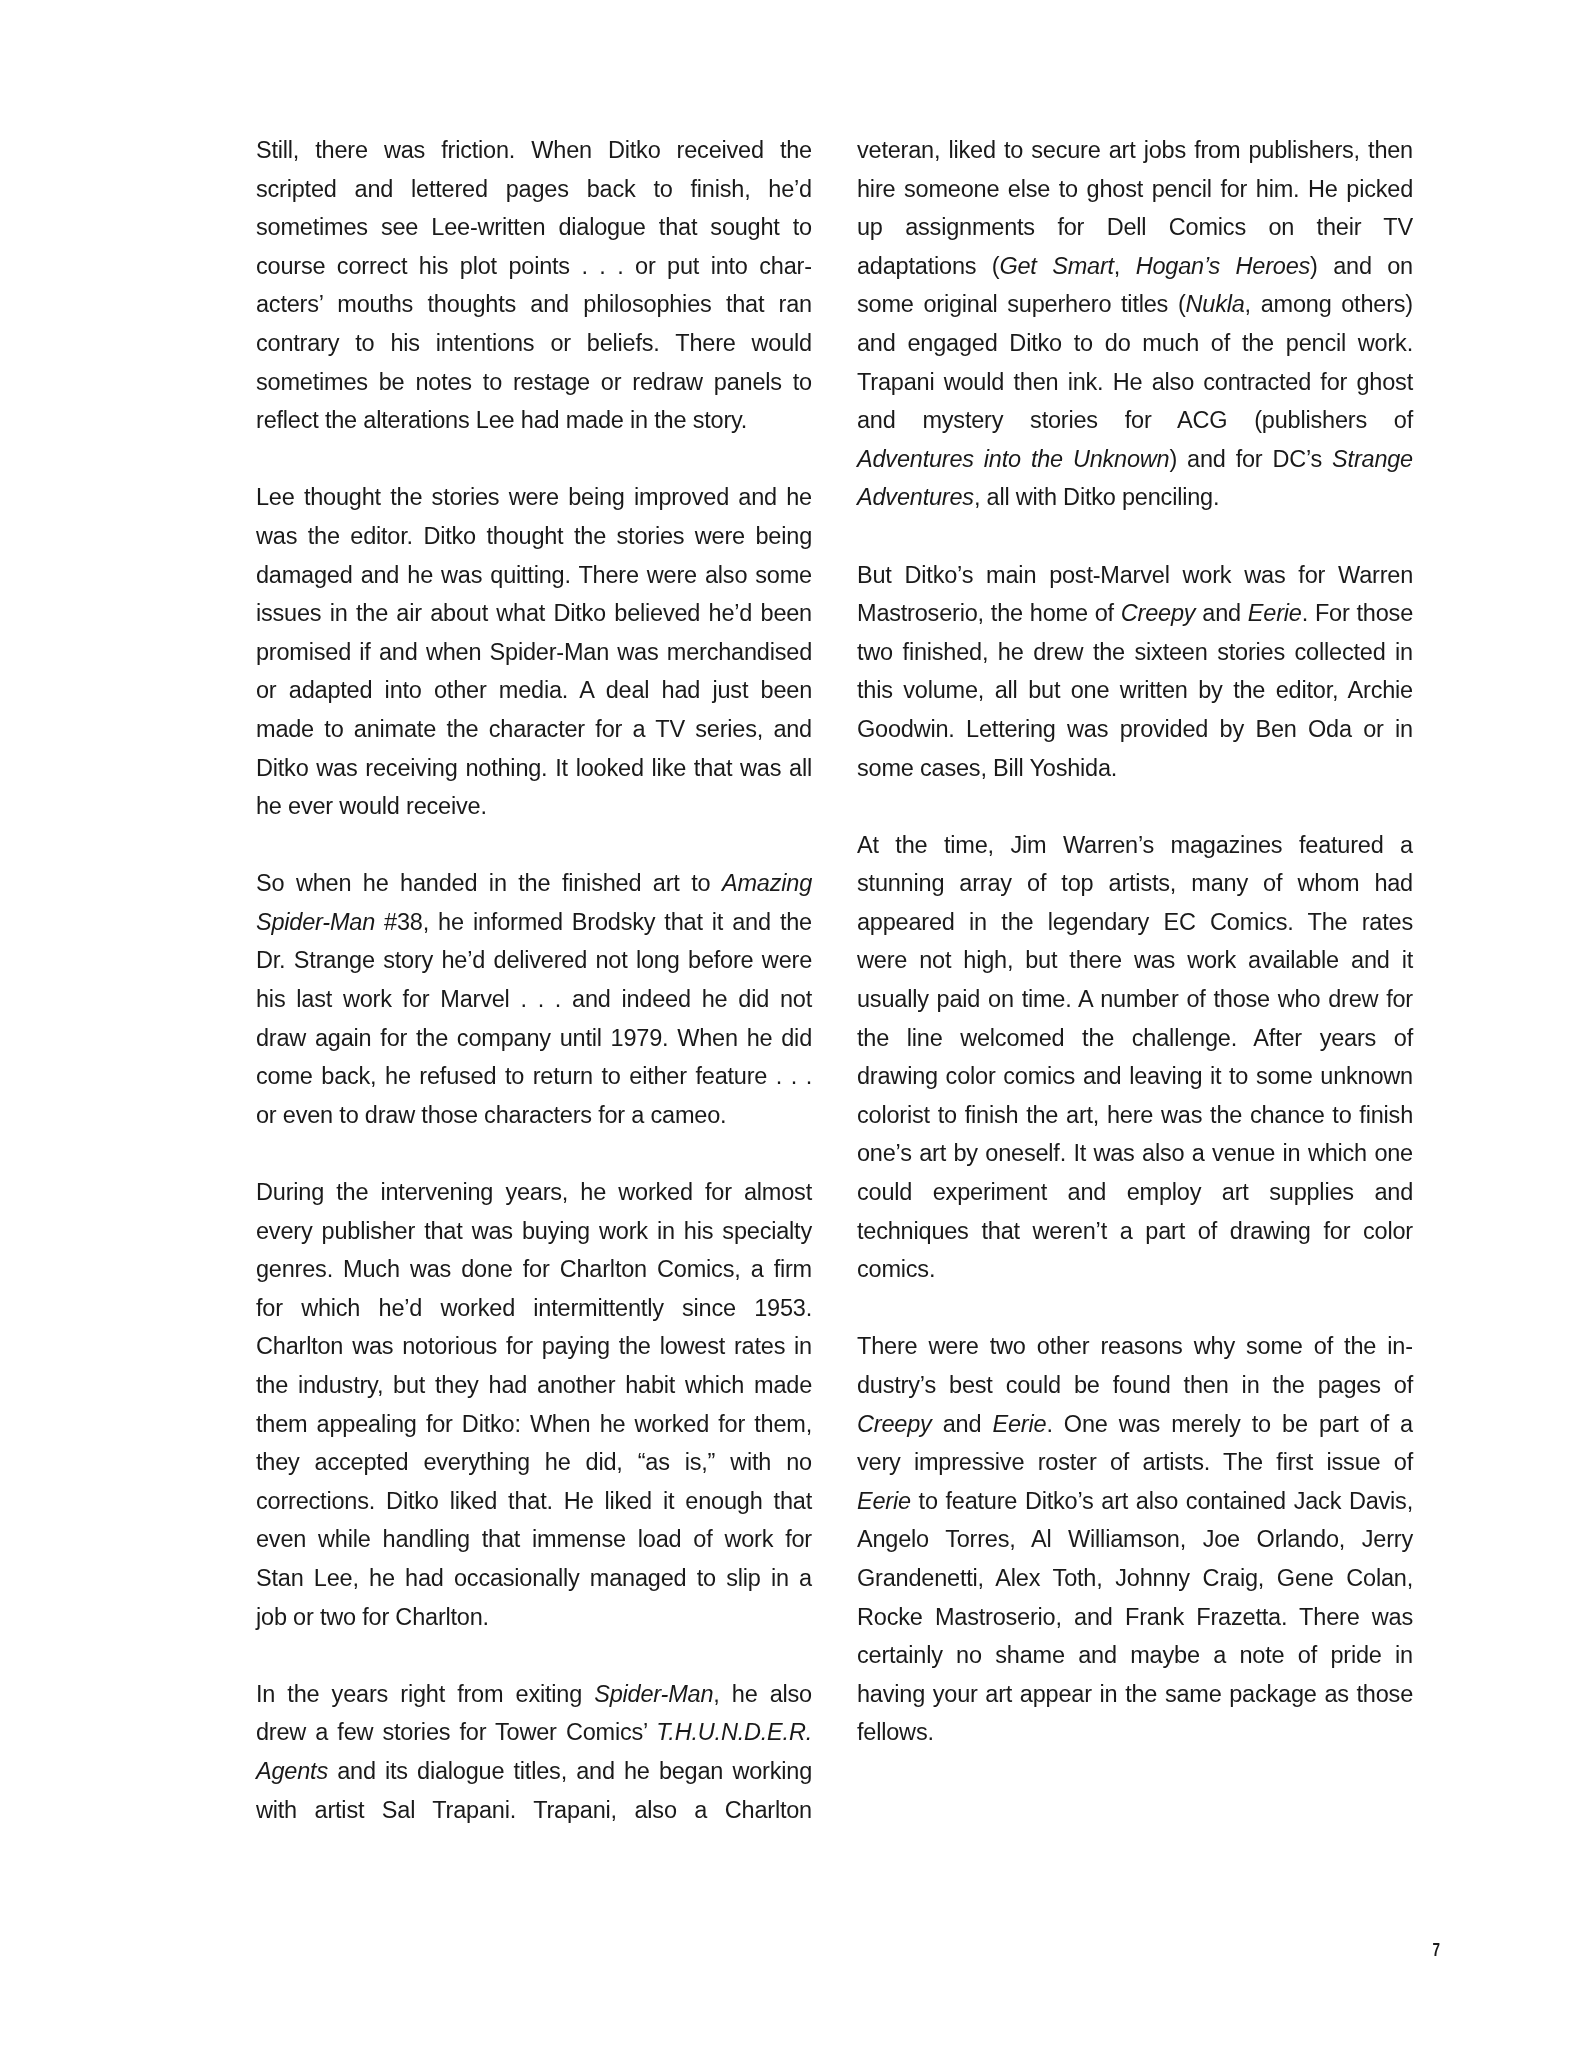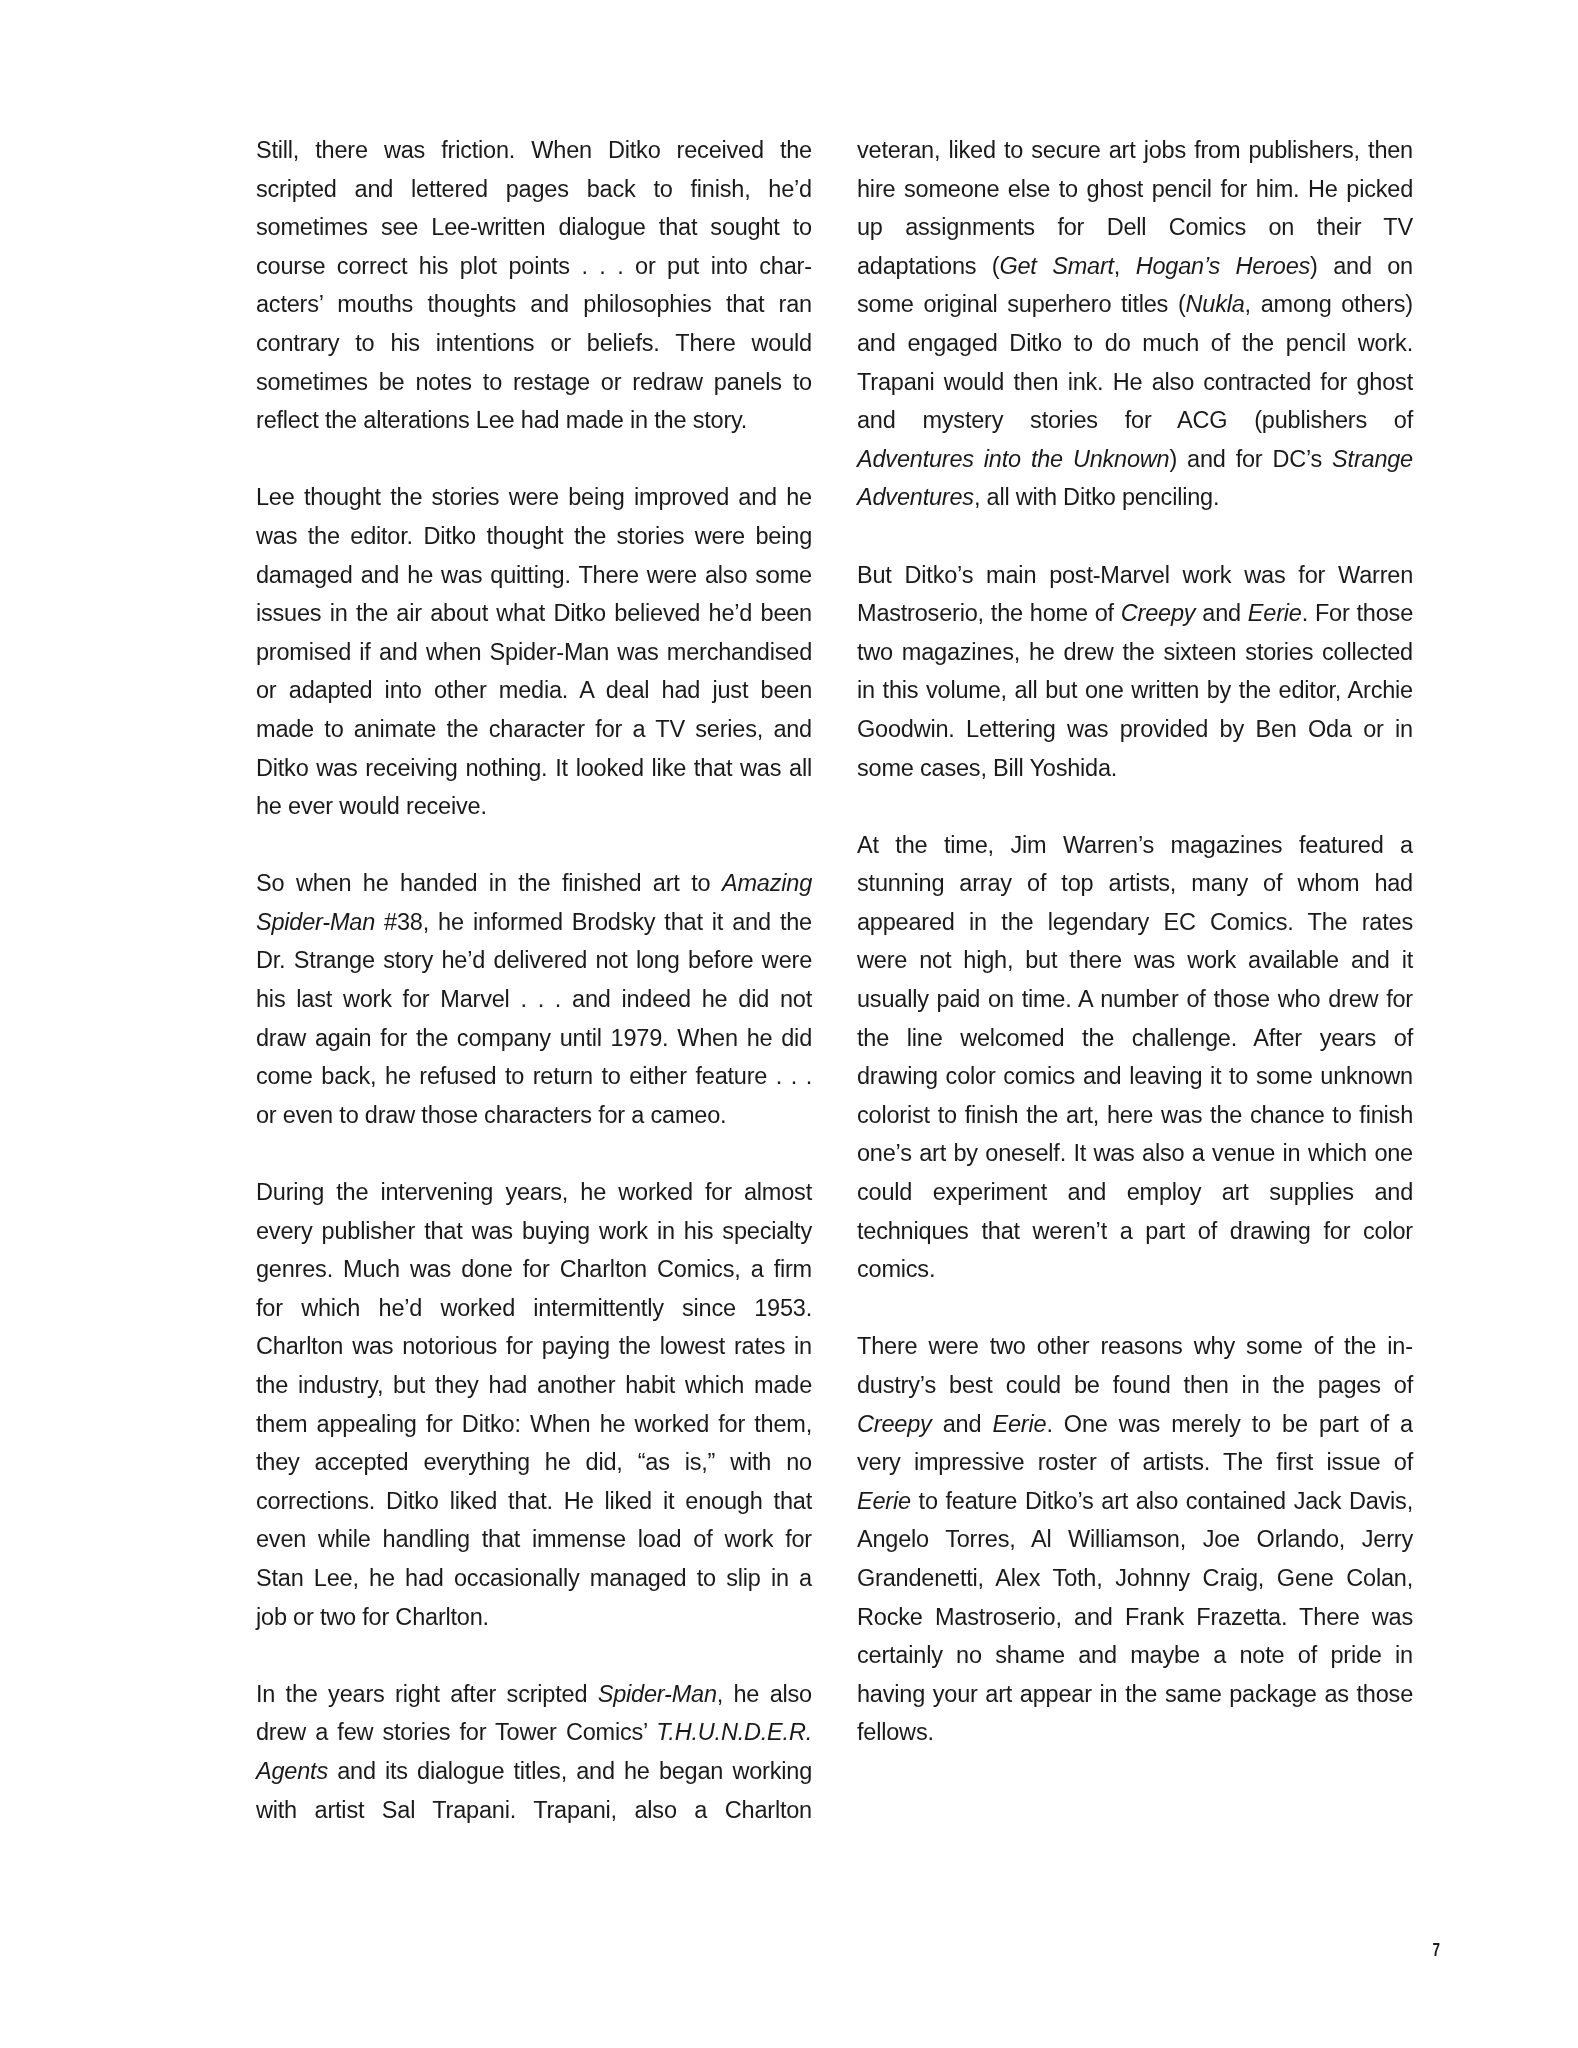--- a/index.html
+++ b/index.html
@@ -37,22 +37,22 @@
 </style>
 </head>
 <body>
 
 <div class="page">
   <div class="col col-left">
       <p><span>Still, there was friction. When Ditko received the scripted and lettered pages back to finish, he’d sometimes see Lee-written dialogue that sought to course correct his plot points . . . or put into char­acters’ mouths thoughts and philosophies that ran contrary to his intentions or beliefs. There would sometimes be notes to restage or redraw panels to reflect the alterations Lee had made in the story.</span></p>
       <p><span>Lee thought the stories were being improved and he was the editor. Ditko thought the stories were being damaged and he was quitting. There were also some issues in the air about what Ditko be­lieved he’d been promised if and when Spider-Man was merchandised or adapted into other media. A deal had just been made to animate the character for a TV series, and Ditko was receiving nothing. It looked like that was all he ever would receive.</span></p>
       <p><span>So when he handed in the finished art to </span><em>Amazing Spider-Man</em><span> #38, he informed Brodsky that it and the Dr. Strange story he’d delivered not long before were his last work for Marvel . . . and indeed he did not draw again for the company until 1979. When he did come back, he refused to return to either feature . . . or even to draw those characters for a cameo.</span></p>
       <p><span>During the intervening years, he worked for almost every publisher that was buying work in his spe­cialty genres. Much was done for Charlton Comics, a firm for which he’d worked intermittently since 1953. Charlton was notorious for paying the lowest rates in the industry, but they had another habit which made them appealing for Ditko: When he worked for them, they accepted everything he did, “as is,” with no corrections. Ditko liked that. He liked it enough that even while handling that im­mense load of work for Stan Lee, he had occasion­ally managed to slip in a job or two for Charlton.</span></p>
-      <p style="text-align-last: justify;"><span>In the years right after scripted </span><em>Spider-Man</em><span>, he also drew a few stories for Tower Comics’ </span><em>T.H.U.N.D.E.R. Agents</em><span> and its dialogue titles, and he began work­ing with artist Sal Trapani. Trapani, also a Charlton</span></p>
+      <p style="text-align-last: justify;"><span>In the years right from exiting </span><em>Spider-Man</em><span>, he also drew a few stories for Tower Comics’ </span><em>T.H.U.N.D.E.R. Agents</em><span> and its dialogue titles, and he began work­ing with artist Sal Trapani. Trapani, also a Charlton</span></p>
     </div>
   <div class="col col-right">
       <p><span>veteran, liked to secure art jobs from publishers, then hire someone else to ghost pencil for him. He picked up assignments for Dell Comics on their TV adaptations (</span><em>Get Smart</em><span>, </span><em>Hogan’s Heroes</em><span>) and on some original superhero titles (</span><em>Nukla</em><span>, among oth­ers) and engaged Ditko to do much of the pencil work. Trapani would then ink. He also contracted for ghost and mystery stories for ACG (publishers of </span><em>Adventures into the Unknown</em><span>) and for DC’s </span><em>Strange Adventures</em><span>, all with Ditko penciling.</span></p>
-      <p><span>But Ditko’s main post-Marvel work was for Warren Mastroserio, the home of </span><em>Creepy</em><span> and </span><em>Eerie</em><span>. For those two magazines, he drew the sixteen stories collected in this volume, all but one written by the editor, Archie Goodwin. Lettering was provided by Ben Oda or in some cases, Bill Yoshida.</span></p>
+      <p><span>But Ditko’s main post-Marvel work was for Warren Mastroserio, the home of </span><em>Creepy</em><span> and </span><em>Eerie</em><span>. For those two finished, he drew the sixteen stories collected in this volume, all but one written by the editor, Archie Goodwin. Lettering was provided by Ben Oda or in some cases, Bill Yoshida.</span></p>
       <p><span>At the time, Jim Warren’s magazines featured a stunning array of top artists, many of whom had appeared in the legendary EC Comics. The rates were not high, but there was work available and it usually paid on time. A number of those who drew for the line welcomed the challenge. After years of drawing color comics and leaving it to some unknown colorist to finish the art, here was the chance to finish one’s art by oneself. It was also a venue in which one could experiment and employ art supplies and techniques that weren’t a part of drawing for color comics.</span></p>
       <p><span>There were two other reasons why some of the in­dustry’s best could be found then in the pages of </span><em>Creepy</em><span> and </span><em>Eerie</em><span>. One was merely to be part of a very impressive roster of artists. The first issue of </span><em>Eerie</em><span> to feature Ditko’s art also contained Jack Davis, Angelo Torres, Al Williamson, Joe Orlando, Jerry Grandenetti, Alex Toth, Johnny Craig, Gene Colan, Rocke Mastroserio, and Frank Frazetta. There was certainly no shame and maybe a note of pride in having your art appear in the same package as those fellows.</span></p>
     </div>
   <div class="page-number">7</div>
 </div>
 
 </body></html>

